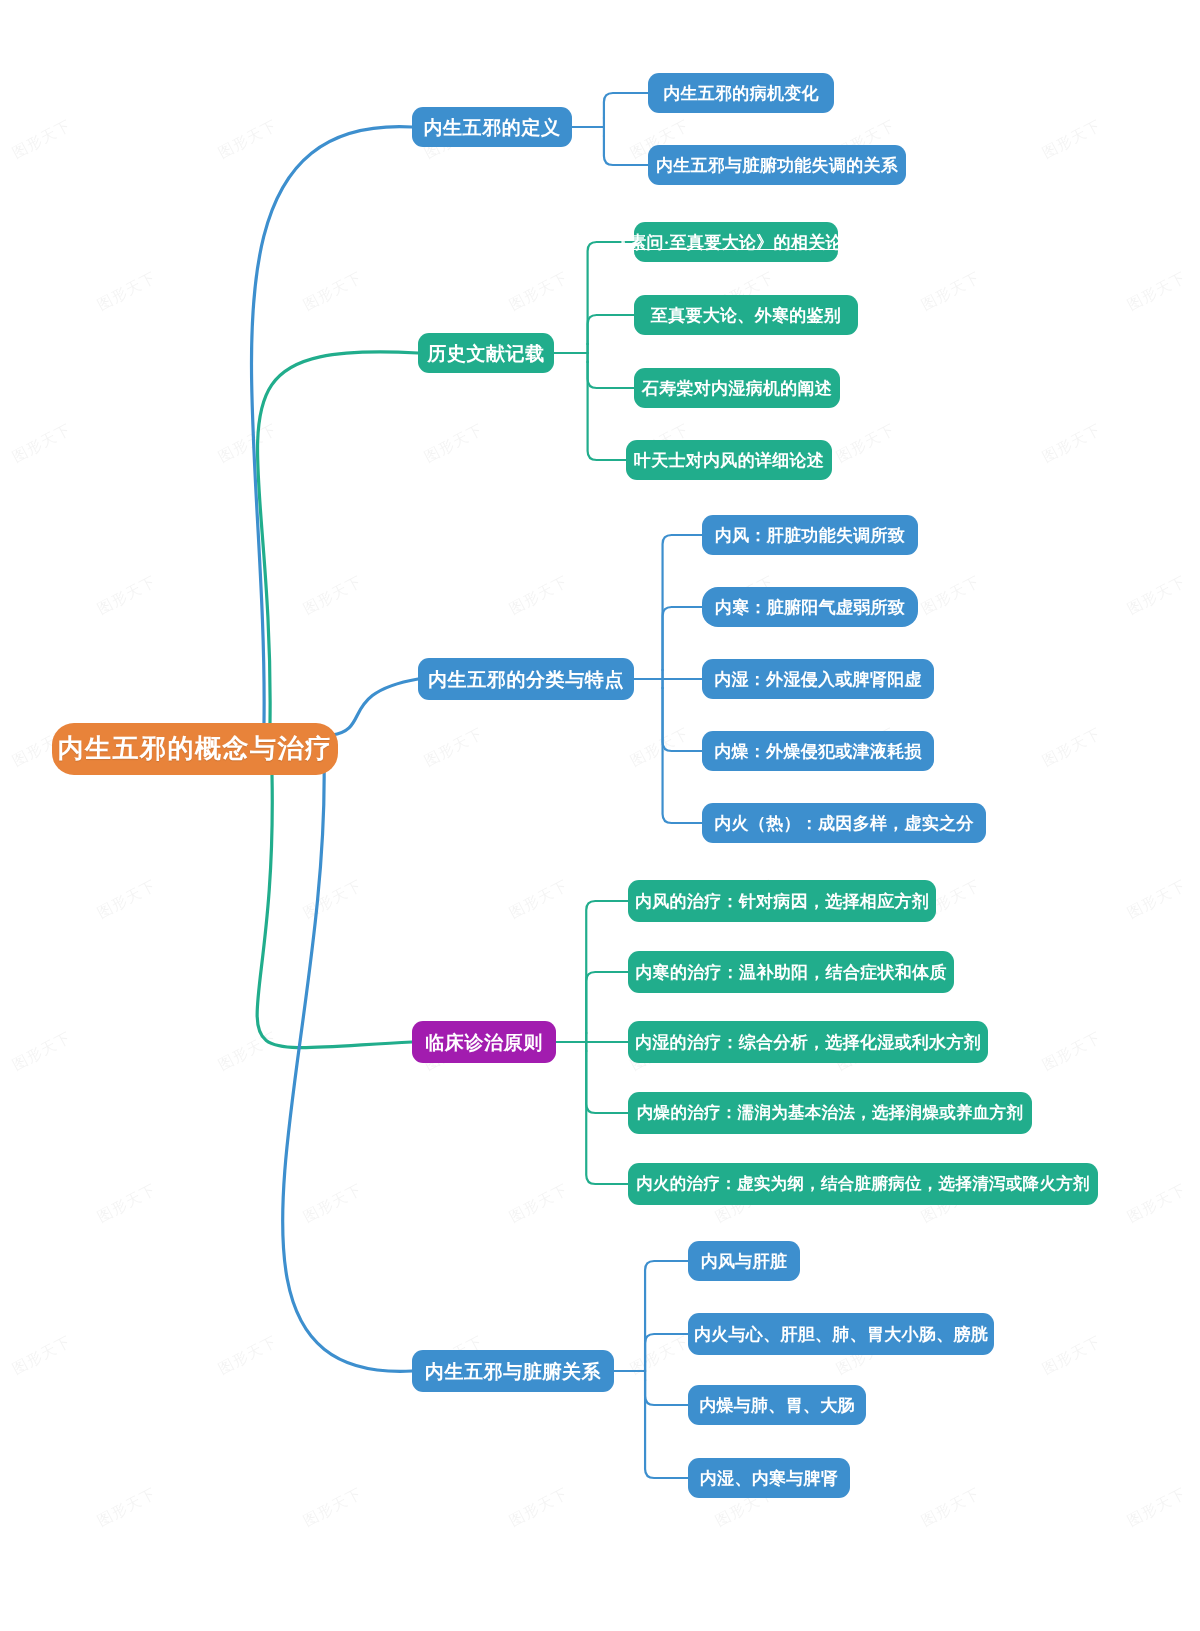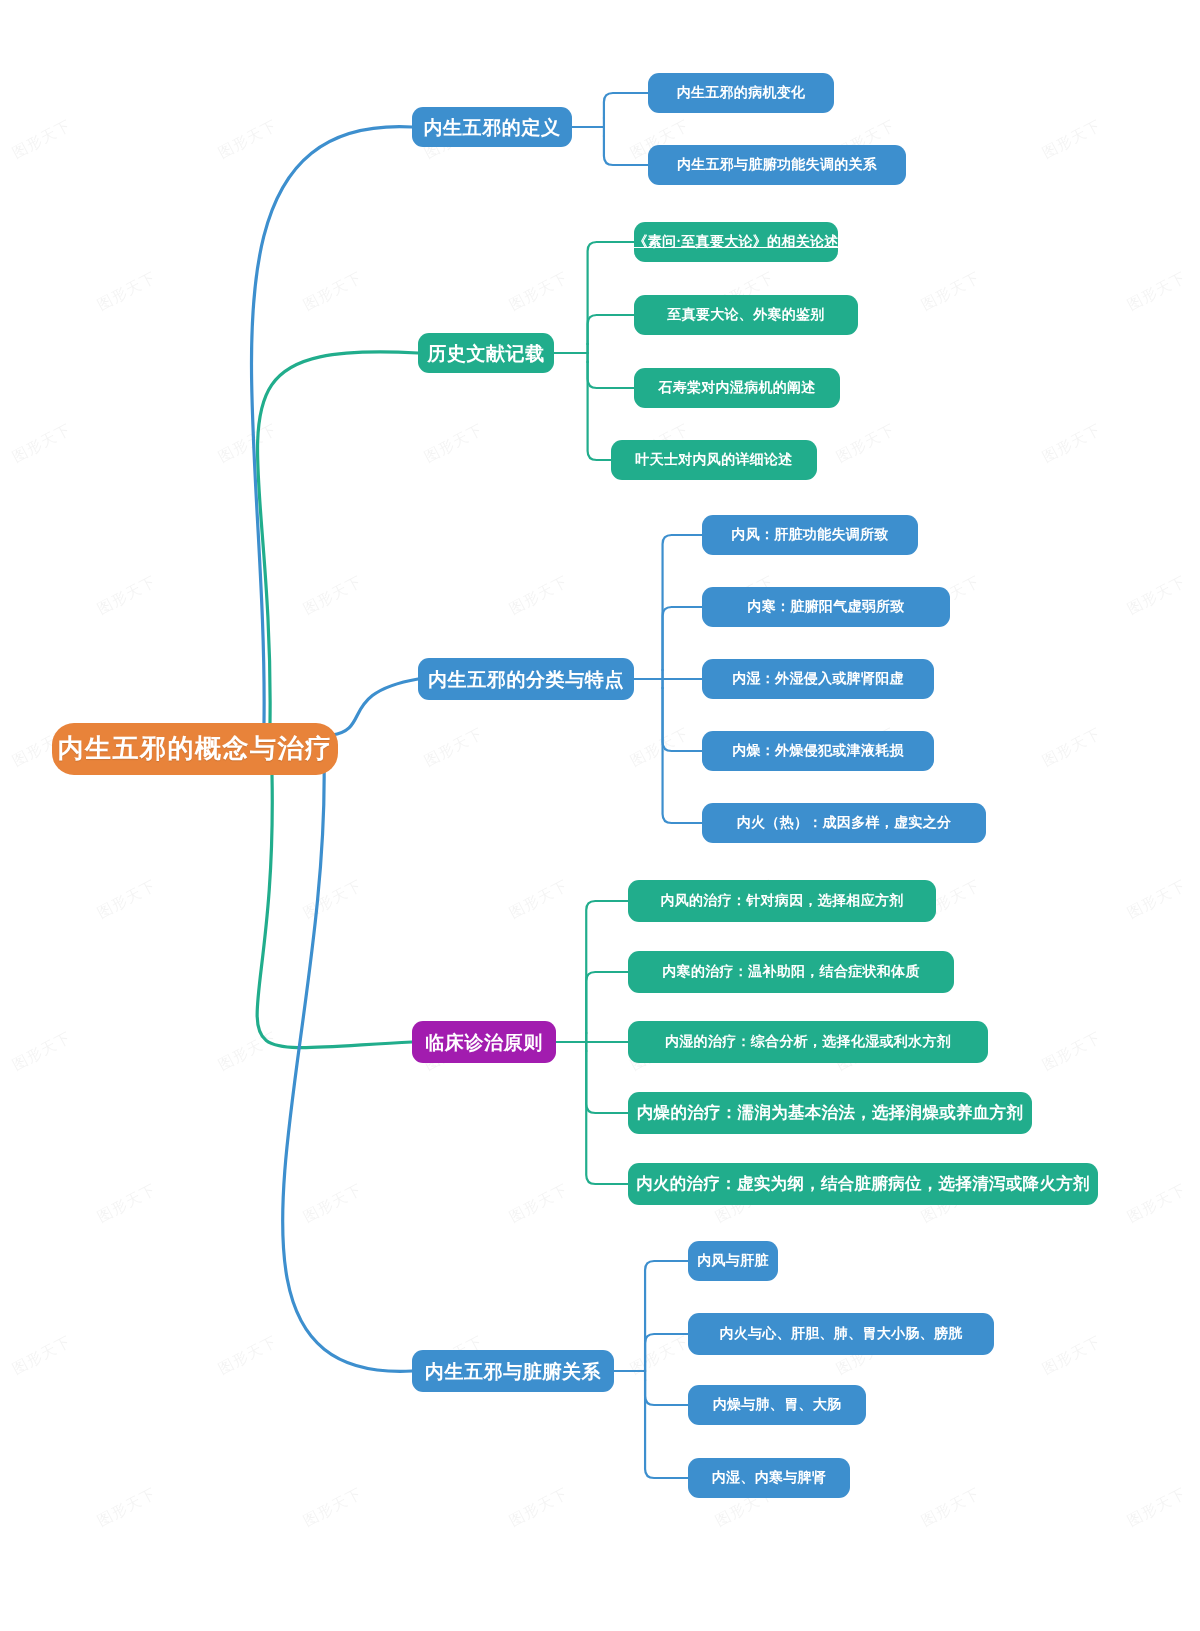--- a/index.html
+++ b/index.html
@@ -19,21 +19,21 @@
   .node{
     position:absolute;display:flex;align-items:center;justify-content:center;
     color:#ffffff;border-radius:9px;white-space:nowrap;
     box-sizing:border-box;line-height:1;
   }
   .root{
     border-radius:22px;font-size:26px;font-weight:700;letter-spacing:1.5px;
     text-shadow:0 1px 1px rgba(0,0,0,.12);
   }
   .l1{font-size:19px;font-weight:700;border-radius:11px;letter-spacing:.6px;}
-  .l2{font-size:14px;font-weight:700;border-radius:11px;letter-spacing:.3px;}
+  .l2{font-size:17px;font-weight:700;border-radius:11px;letter-spacing:.3px;}
   .l2.small{font-size:16.5px;}
 </style>
 </head>
 <body>
 
 <div id="stage">
   <div id="watermarks">
       <div class="wm" style="left: 10px; top: 130px;">图形天下</div>
       <div class="wm" style="left: 216px; top: 130px;">图形天下</div>
       <div class="wm" style="left: 422px; top: 130px;">图形天下</div>
@@ -147,32 +147,32 @@
     </svg>
   <div id="nodes">
       <div class="node root" style="left: 52px; top: 723px; width: 286px; height: 52px; background: rgb(232, 131, 58);">内生五邪的概念与治疗</div>
       <div class="node l1" style="left: 412px; top: 107px; width: 160px; height: 40px; background: rgb(61, 143, 206);">内生五邪的定义</div>
       <div class="node l2" style="left: 648px; top: 73px; width: 186px; height: 40px; background: rgb(61, 143, 206);">内生五邪的病机变化</div>
       <div class="node l2" style="left: 648px; top: 145px; width: 258px; height: 40px; background: rgb(61, 143, 206);">内生五邪与脏腑功能失调的关系</div>
       <div class="node l1" style="left: 418px; top: 333px; width: 136px; height: 40px; background: rgb(33, 173, 140);">历史文献记载</div>
       <div class="node l2" style="left: 634px; top: 222px; width: 204px; height: 40px; background: rgb(33, 173, 140); text-decoration: underline;">《素问·至真要大论》的相关论述</div>
       <div class="node l2" style="left: 634px; top: 295px; width: 224px; height: 40px; background: rgb(33, 173, 140);">至真要大论、外寒的鉴别</div>
       <div class="node l2" style="left: 634px; top: 368px; width: 206px; height: 40px; background: rgb(33, 173, 140);">石寿棠对内湿病机的阐述</div>
-      <div class="node l2" style="left: 611px; top: 440px; width: 206px; height: 40px; background: rgb(33, 173, 140);">叶天士对内风的详细论述</div>
+      <div class="node l2" style="left: 626px; top: 440px; width: 206px; height: 40px; background: rgb(33, 173, 140);">叶天士对内风的详细论述</div>
       <div class="node l1" style="left: 418px; top: 658px; width: 216px; height: 42px; background: rgb(61, 143, 206);">内生五邪的分类与特点</div>
       <div class="node l2" style="left: 702px; top: 515px; width: 216px; height: 40px; background: rgb(61, 143, 206);">内风：肝脏功能失调所致</div>
-      <div class="node l2" style="left: 702px; top: 587px; width: 248px; height: 40px; background: rgb(61, 143, 206);">内寒：脏腑阳气虚弱所致</div>
+      <div class="node l2" style="left: 702px; top: 587px; width: 216px; height: 40px; background: rgb(61, 143, 206); border-radius: 16px;">内寒：脏腑阳气虚弱所致</div>
       <div class="node l2" style="left: 702px; top: 659px; width: 232px; height: 40px; background: rgb(61, 143, 206);">内湿：外湿侵入或脾肾阳虚</div>
       <div class="node l2" style="left: 702px; top: 731px; width: 232px; height: 40px; background: rgb(61, 143, 206);">内燥：外燥侵犯或津液耗损</div>
       <div class="node l2" style="left: 702px; top: 803px; width: 284px; height: 40px; background: rgb(61, 143, 206);">内火（热）：成因多样，虚实之分</div>
       <div class="node l1" style="left: 412px; top: 1021px; width: 144px; height: 42px; background: #a21caf;">临床诊治原则</div>
       <div class="node l2" style="left: 628px; top: 880px; width: 308px; height: 42px; background: rgb(33, 173, 140);">内风的治疗：针对病因，选择相应方剂</div>
       <div class="node l2" style="left: 628px; top: 951px; width: 326px; height: 42px; background: rgb(33, 173, 140);">内寒的治疗：温补助阳，结合症状和体质</div>
       <div class="node l2" style="left: 628px; top: 1021px; width: 360px; height: 42px; background: rgb(33, 173, 140);">内湿的治疗：综合分析，选择化湿或利水方剂</div>
       <div class="node l2 small" style="left: 628px; top: 1092px; width: 404px; height: 42px; background: rgb(33, 173, 140);">内燥的治疗：濡润为基本治法，选择润燥或养血方剂</div>
       <div class="node l2 small" style="left: 628px; top: 1163px; width: 470px; height: 42px; background: rgb(33, 173, 140);">内火的治疗：虚实为纲，结合脏腑病位，选择清泻或降火方剂</div>
       <div class="node l1" style="left: 412px; top: 1350px; width: 202px; height: 42px; background: rgb(61, 143, 206);">内生五邪与脏腑关系</div>
-      <div class="node l2" style="left: 688px; top: 1241px; width: 90px; height: 40px; background: rgb(61, 143, 206);">内风与肝脏</div>
+      <div class="node l2" style="left: 688px; top: 1241px; width: 112px; height: 40px; background: rgb(61, 143, 206);">内风与肝脏</div>
       <div class="node l2" style="left: 688px; top: 1313px; width: 306px; height: 42px; background: rgb(61, 143, 206);">内火与心、肝胆、肺、胃大小肠、膀胱</div>
       <div class="node l2" style="left: 688px; top: 1385px; width: 178px; height: 40px; background: rgb(61, 143, 206);">内燥与肺、胃、大肠</div>
       <div class="node l2" style="left: 688px; top: 1458px; width: 162px; height: 40px; background: rgb(61, 143, 206);">内湿、内寒与脾肾</div>
     </div>
 </div>
 
 </body></html>

